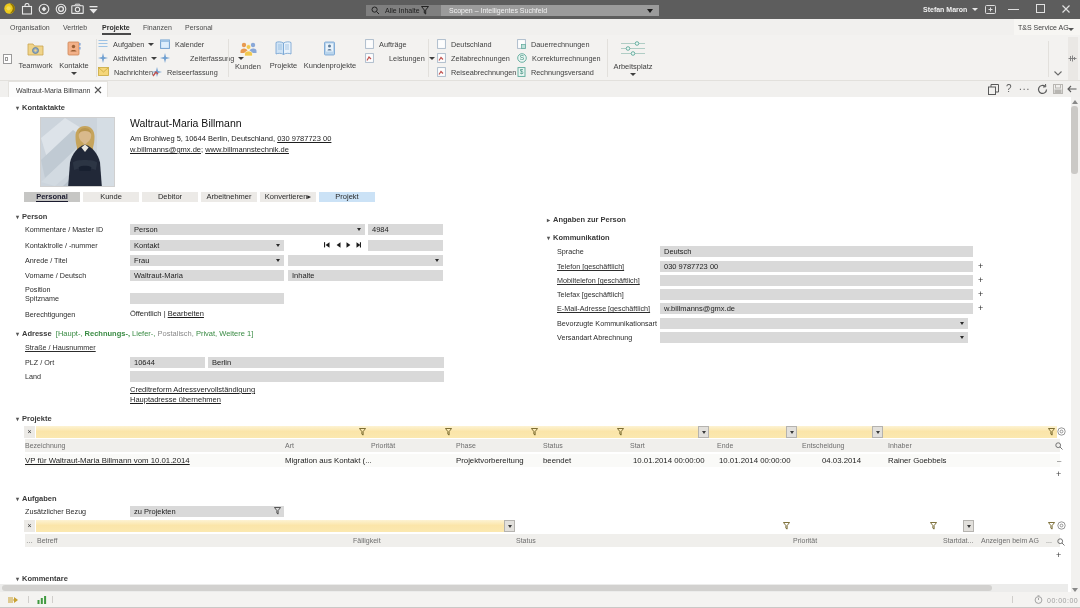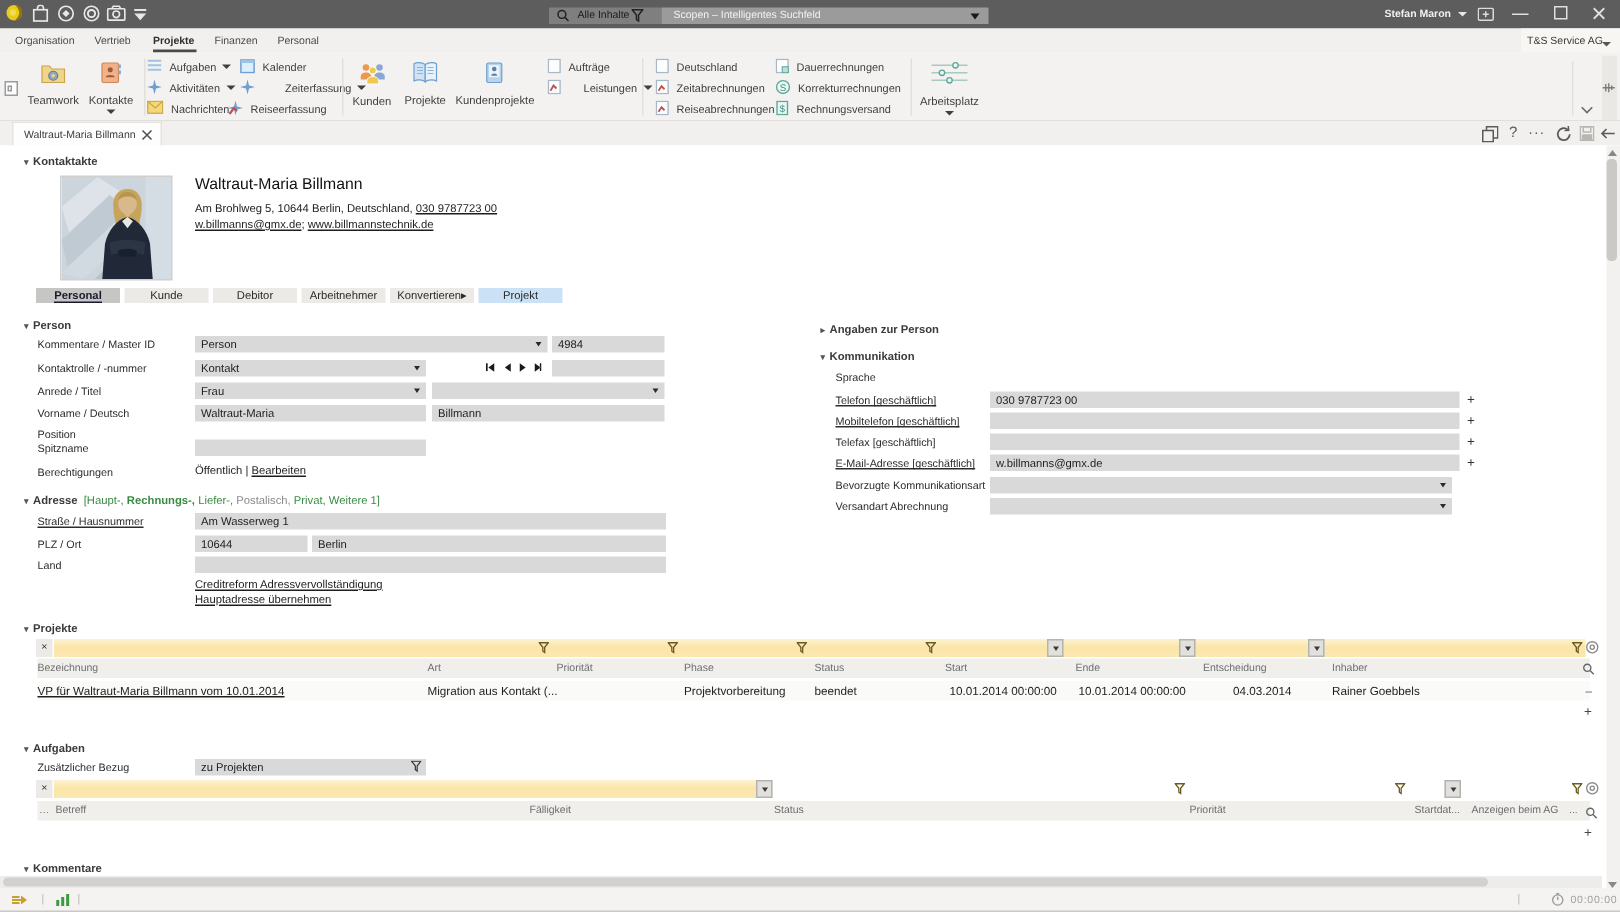--- a/index.html
+++ b/index.html
@@ -361,41 +361,41 @@
         </g>
       </svg>
     <div class="field" style="left:368px;top:143px;width:75px"></div>
     <div class="flabel" style="left:25px;top:159px">Anrede / Titel</div>
     <div class="dd" style="left:130px;top:158px;width:154px">Frau<span class="arr"></span></div>
     <div class="dd" style="left:288px;top:158px;width:155px">
         <span class="arr"></span>
       </div>
     <div class="flabel" style="left:25px;top:174px">Vorname / Deutsch</div>
     <div class="field" style="left:130px;top:173px;width:154px">Waltraut-Maria</div>
-    <div class="field" style="left:288px;top:173px;width:155px">Billmann</div>
+    <div class="field" style="left:288px;top:173px;width:155px">Inhalte</div>
     <div class="flabel" style="left:25px;top:188px">Position</div>
     <div class="flabel" style="left:25px;top:197px">Spitzname</div>
     <div class="field" style="left:130px;top:196px;width:154px"></div>
     <div class="flabel" style="left:25px;top:213px">Berechtigungen</div>
     <div class="abs" style="left:130px;top:212px;font-size:7.5px;color:#1e1e1e">Öffentlich | <span class="ulink">Bearbeiten</span></div>
 
     <div class="sechdr" style="left:16px;top:232px"><span class="tri">▾</span>Adresse&nbsp;&nbsp;<span style="font-weight:normal;color:#398b43">[</span><span style="color:#398b43;font-weight:normal">Haupt-, </span><span style="color:#398b43">Rechnungs-, </span><span style="color:#398b43;font-weight:normal">Liefer-, </span><span style="color:#8a8a8a;font-weight:normal">Postalisch, </span><span style="color:#398b43;font-weight:normal">Privat, </span><span style="color:#398b43;font-weight:normal">Weitere 1</span><span style="font-weight:normal;color:#398b43">]</span></div>
     <div class="flabel" style="left:25px;top:246px"><span style="text-decoration:underline">Straße / Hausnummer</span></div>
-    <div class="field" style="left:130px;top:245px;width:314px">Am Wasserweg 1</div>
     <div class="flabel" style="left:25px;top:261px">PLZ / Ort</div>
     <div class="field" style="left:130px;top:260px;width:75px">10644</div>
     <div class="field" style="left:208px;top:260px;width:236px">Berlin</div>
     <div class="flabel" style="left:25px;top:275px">Land</div>
     <div class="field" style="left:130px;top:274px;width:314px"></div>
     <div class="abs" style="left:130px;top:288px;font-size:7.5px"><span class="ulink">Creditreform Adressvervollständigung</span></div>
     <div class="abs" style="left:130px;top:298px;font-size:7.5px"><span class="ulink">Hauptadresse übernehmen</span></div>
 
     <div class="sechdr" style="left:547px;top:118px"><span class="tri">▸</span>Angaben zur Person</div>
     <div class="sechdr" style="left:547px;top:136px"><span class="tri">▾</span>Kommunikation</div>
     <div class="flabel" style="left:557px;top:150px">Sprache</div>
+    <div class="field" style="left:660px;top:149px;width:313px">Deutsch</div>
     <div class="flabel" style="left:557px;top:165px"><span style="text-decoration:underline">Telefon [geschäftlich]</span></div>
     <div class="field" style="left:660px;top:164px;width:313px">030 9787723 00</div>
     <div class="abs" style="left:978px;top:164px;font-size:9px;color:#333">+</div>
     <div class="flabel" style="left:557px;top:179px"><span style="text-decoration:underline">Mobiltelefon [geschäftlich]</span></div>
     <div class="field" style="left:660px;top:178px;width:313px"></div>
     <div class="abs" style="left:978px;top:178px;font-size:9px;color:#333">+</div>
     <div class="flabel" style="left:557px;top:193px"><span style="">Telefax [geschäftlich]</span></div>
     <div class="field" style="left:660px;top:192px;width:313px"></div>
     <div class="abs" style="left:978px;top:192px;font-size:9px;color:#333">+</div>
     <div class="flabel" style="left:557px;top:207px"><span style="text-decoration:underline">E-Mail-Adresse [geschäftlich]</span></div>

